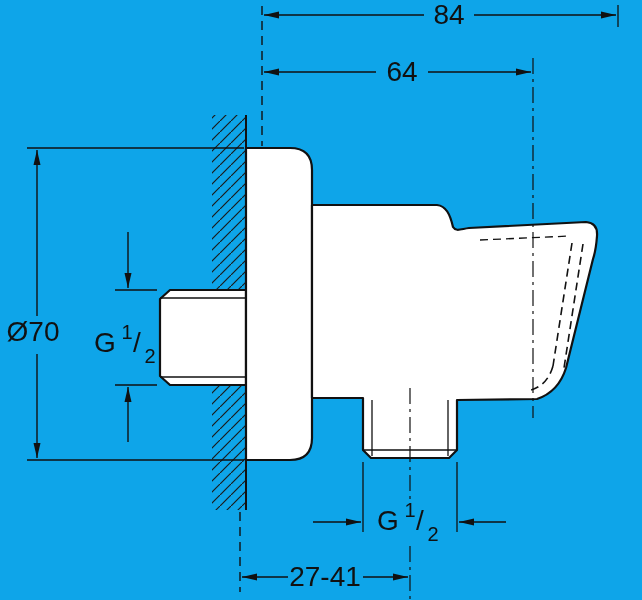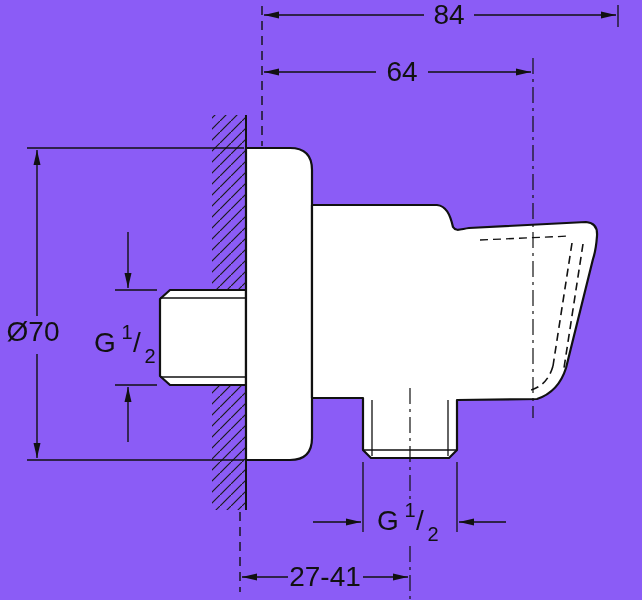--- a/index.html
+++ b/index.html
@@ -4,21 +4,21 @@
 <style>
   html, body {
     margin: 0;
     padding: 0;
     background: #ffffff;
   }
   .canvas {
     position: relative;
     width: 642px;
     height: 600px;
-    background: #8b5cf6;
+    background: #0ea5e9;
     overflow: hidden;
     font-family: "Liberation Sans", sans-serif;
   }
   svg { display: block; }
   text {
     font-family: "Liberation Sans", sans-serif;
     fill: #111111;
   }
   .dim-text { font-size: 28px; }
   .frac-small { font-size: 20px; }

